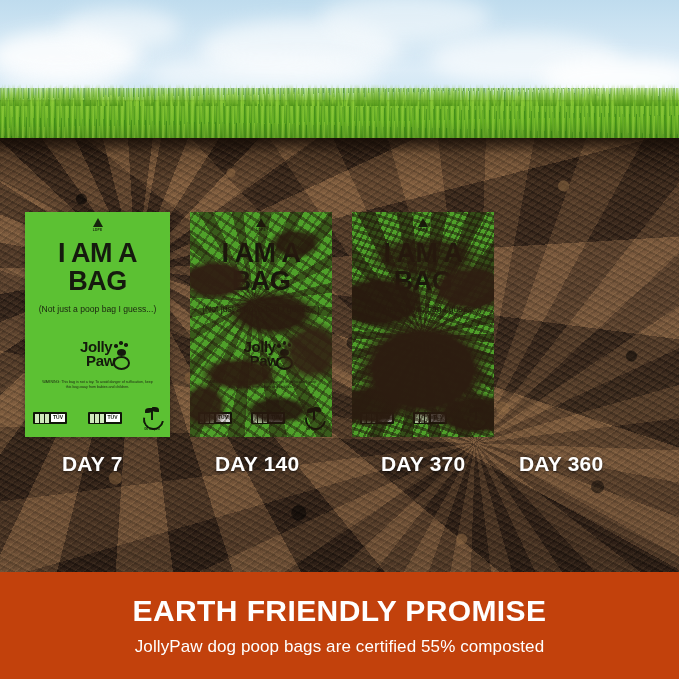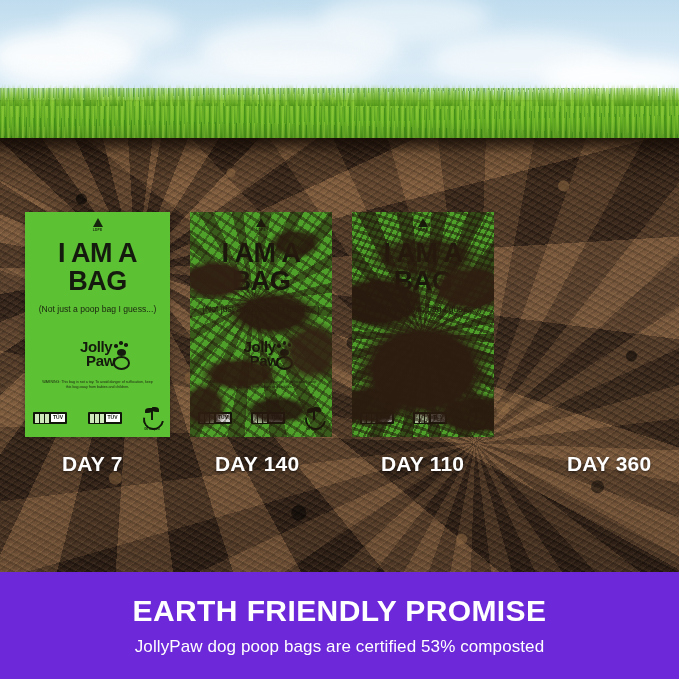--- a/index.html
+++ b/index.html
@@ -164,26 +164,26 @@
 
   
   .daylabels{position:absolute;left:0;top:452px;width:679px;height:32px;}
   .daylabel{
     position:absolute;top:0;color:#fff;font-weight:bold;font-size:21px;
     letter-spacing:.2px;text-shadow:0 1px 3px rgba(0,0,0,.6);white-space:nowrap;
   }
   #daylabel-0{left:62px;}
   #daylabel-1{left:215px;}
   #daylabel-2{left:381px;}
-  #daylabel-3{left:519px;margin-left:48px;}
+  #daylabel-3{left:519px;}
 
   
   .banner{
     position:absolute;left:0;top:572px;width:679px;height:107px;
-    background:#6d28d9;display:flex;flex-direction:column;
+    background:#c2410c;display:flex;flex-direction:column;
     align-items:center;justify-content:center;gap:9px;
   }
   .banner-title{color:#fff;font-weight:bold;font-size:30px;letter-spacing:.4px;}
   .banner-sub{color:#fff;font-size:17px;letter-spacing:.1px;}
 </style>
 </head>
 <body>
 
 <div class="stage">
 
@@ -701,22 +701,22 @@
         </span>
       </div>
     </div>
     <div class="bagdark"></div>
     <div class="decay lvl2"></div>
   </div>
 
   <div class="daylabels">
     <span class="daylabel" id="daylabel-0">DAY 7</span>
     <span class="daylabel" id="daylabel-1">DAY 140</span>
-    <span class="daylabel" id="daylabel-2">DAY 110</span>
+    <span class="daylabel" id="daylabel-2">DAY 370</span>
     <span class="daylabel" id="daylabel-3">DAY 360</span>
   </div>
 
   <div class="banner">
     <div class="banner-title">EARTH FRIENDLY PROMISE</div>
-    <div class="banner-sub">JollyPaw dog poop bags are certified 53% composted</div>
+    <div class="banner-sub">JollyPaw dog poop bags are certified 55% composted</div>
   </div>
 
 </div>
 
 </body></html>

